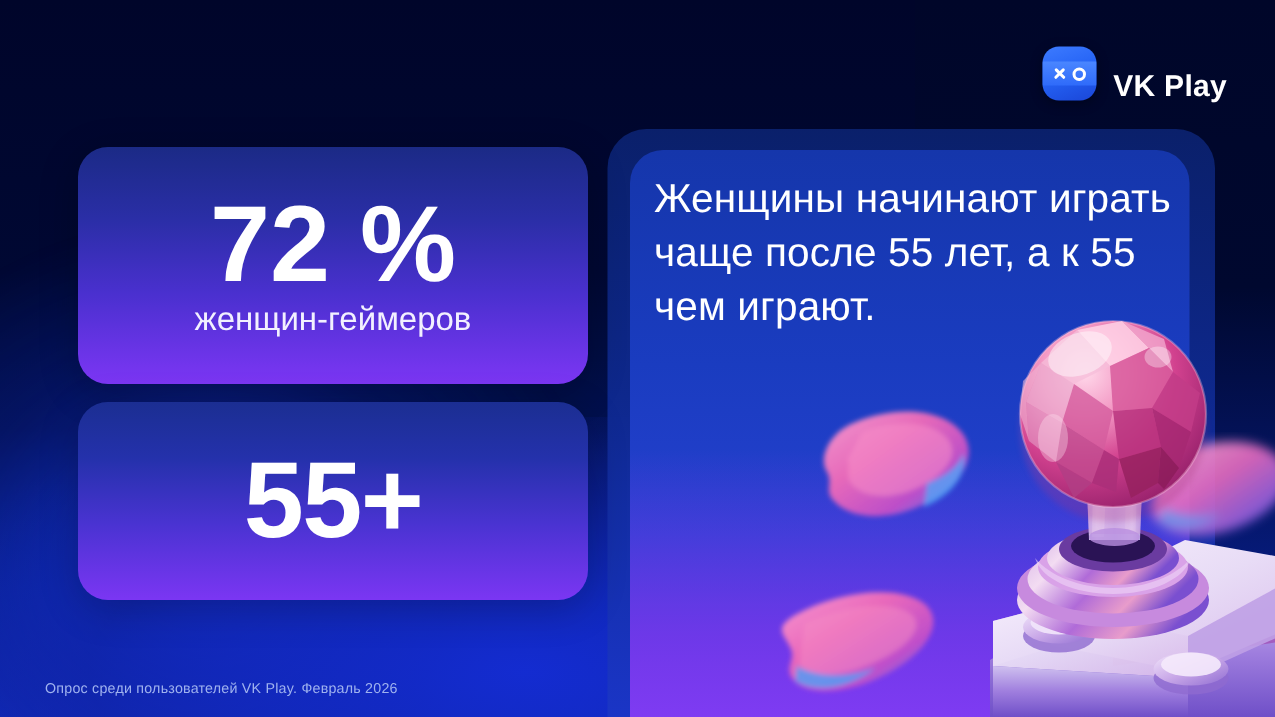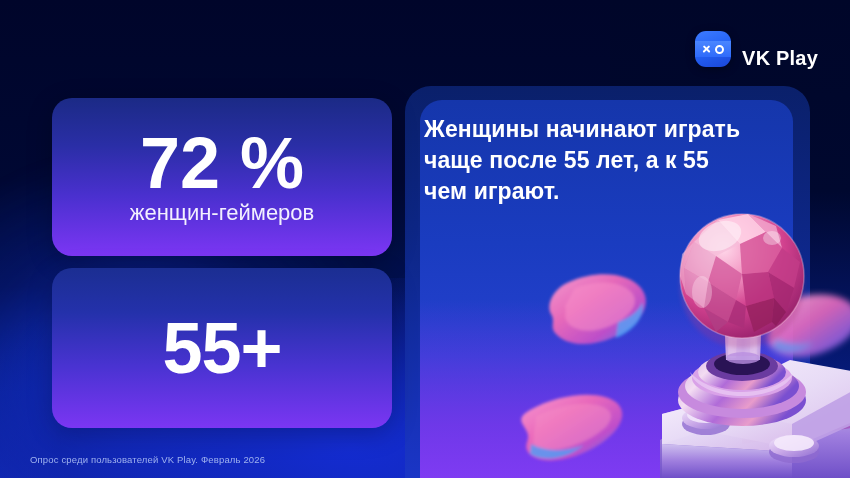--- a/index.html
+++ b/index.html
@@ -97,37 +97,37 @@
     color:#fff; text-align:center;
     z-index:30;
     box-shadow:0 6px 26px rgba(0,0,0,.22);
   }
   #card-72 {
     top:98px; height:158px;
     background:linear-gradient(180deg,#1b2a86 0%, #2a2ea6 30%, #4a30cf 62%, #7c36f4 100%);
     align-items:center;
   }
   #card-55 {
-    top:268px; height:160px;
+    top:268px; height:132px;
     background:linear-gradient(180deg,#1b2e92 0%, #2431ab 28%, #4a33d2 62%, #7b36f3 100%);
   }
   .stat-num {
     font-size:72px; font-weight:bold; line-height:1;
     letter-spacing:-1px; color:#fff;
   }
   .stat-num.pct { letter-spacing:0px; }
   .stat-label {
     font-size:22px; font-weight:normal; line-height:1.28; color:#f2f0ff;
   }
   .stat-label .l2 { display:block; }
 
   
   .headline {
-    position:absolute; left:424px; top:114px; width:350px;
-    color:#fff; font-size:23px; line-height:1.34; font-weight:bold;
+    position:absolute; left:436px; top:114px; width:350px;
+    color:#fff; font-size:27px; line-height:1.34; font-weight:normal;
     z-index:32; letter-spacing:.1px;
   }
   .headline span { display:block; white-space:nowrap; }
 
   
   .footer-note {
     position:absolute; left:30px; bottom:13px;
     color:#9fb2ef; font-size:9.5px; letter-spacing:.15px;
     z-index:40;
   }

